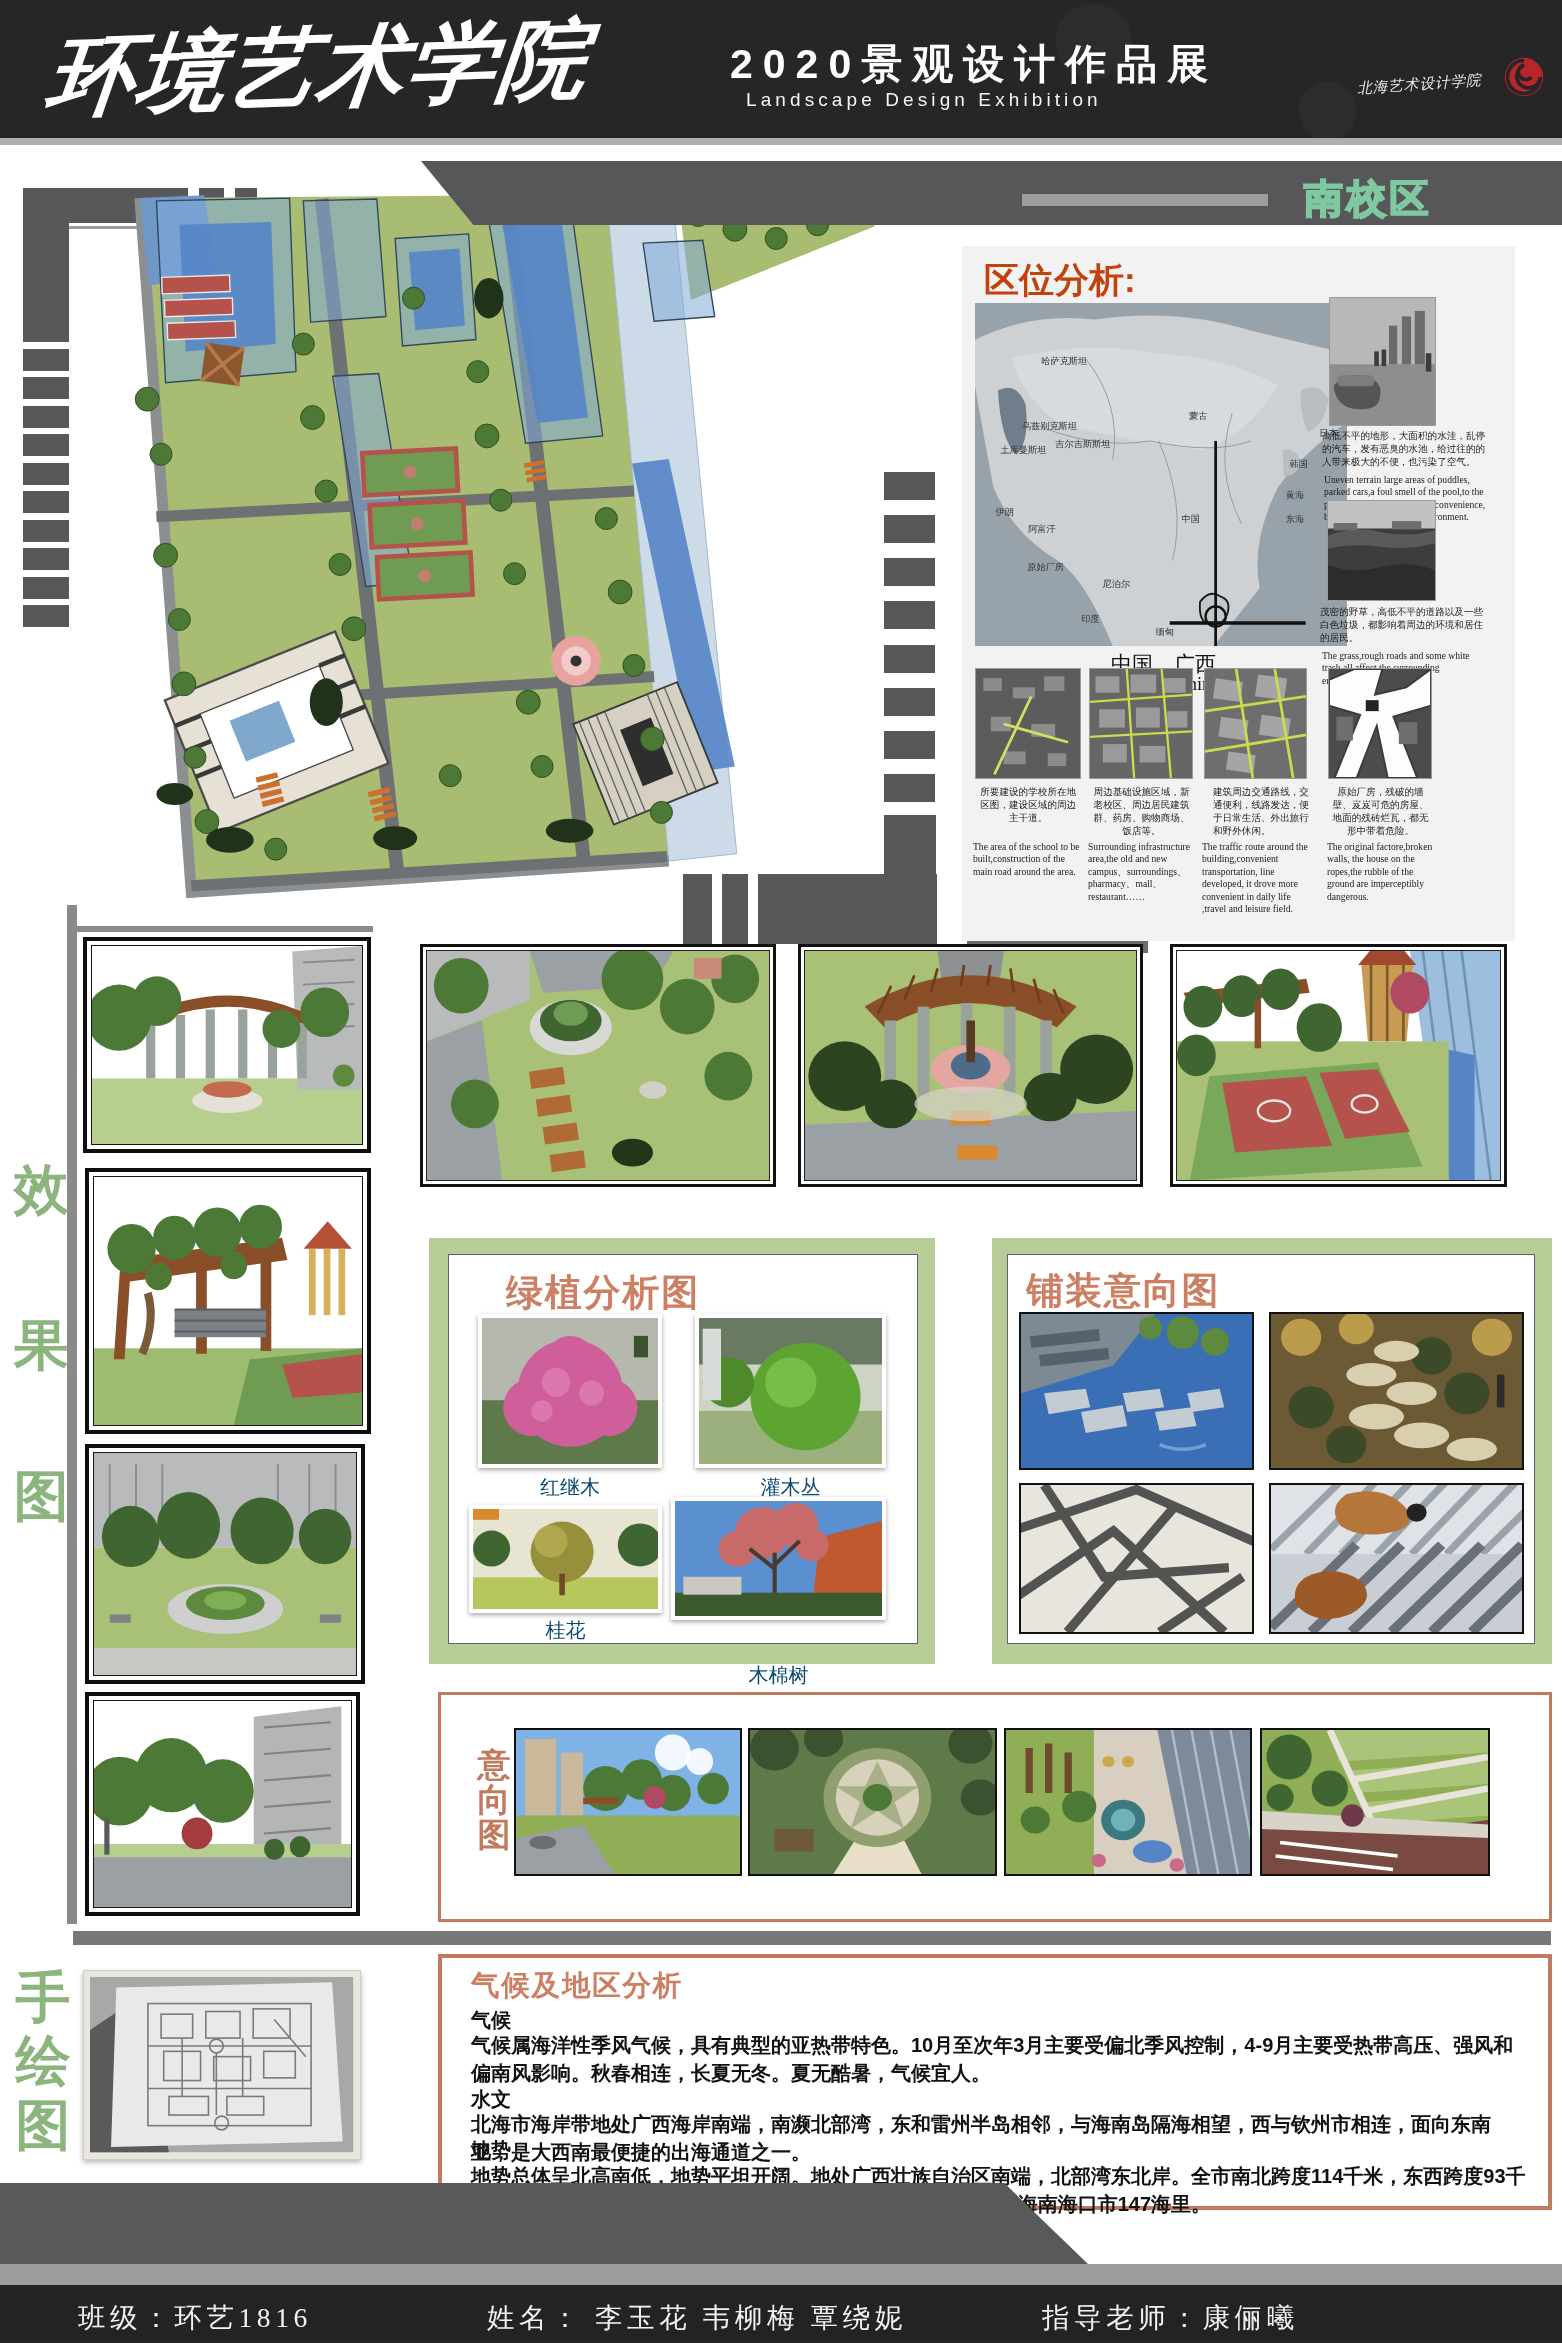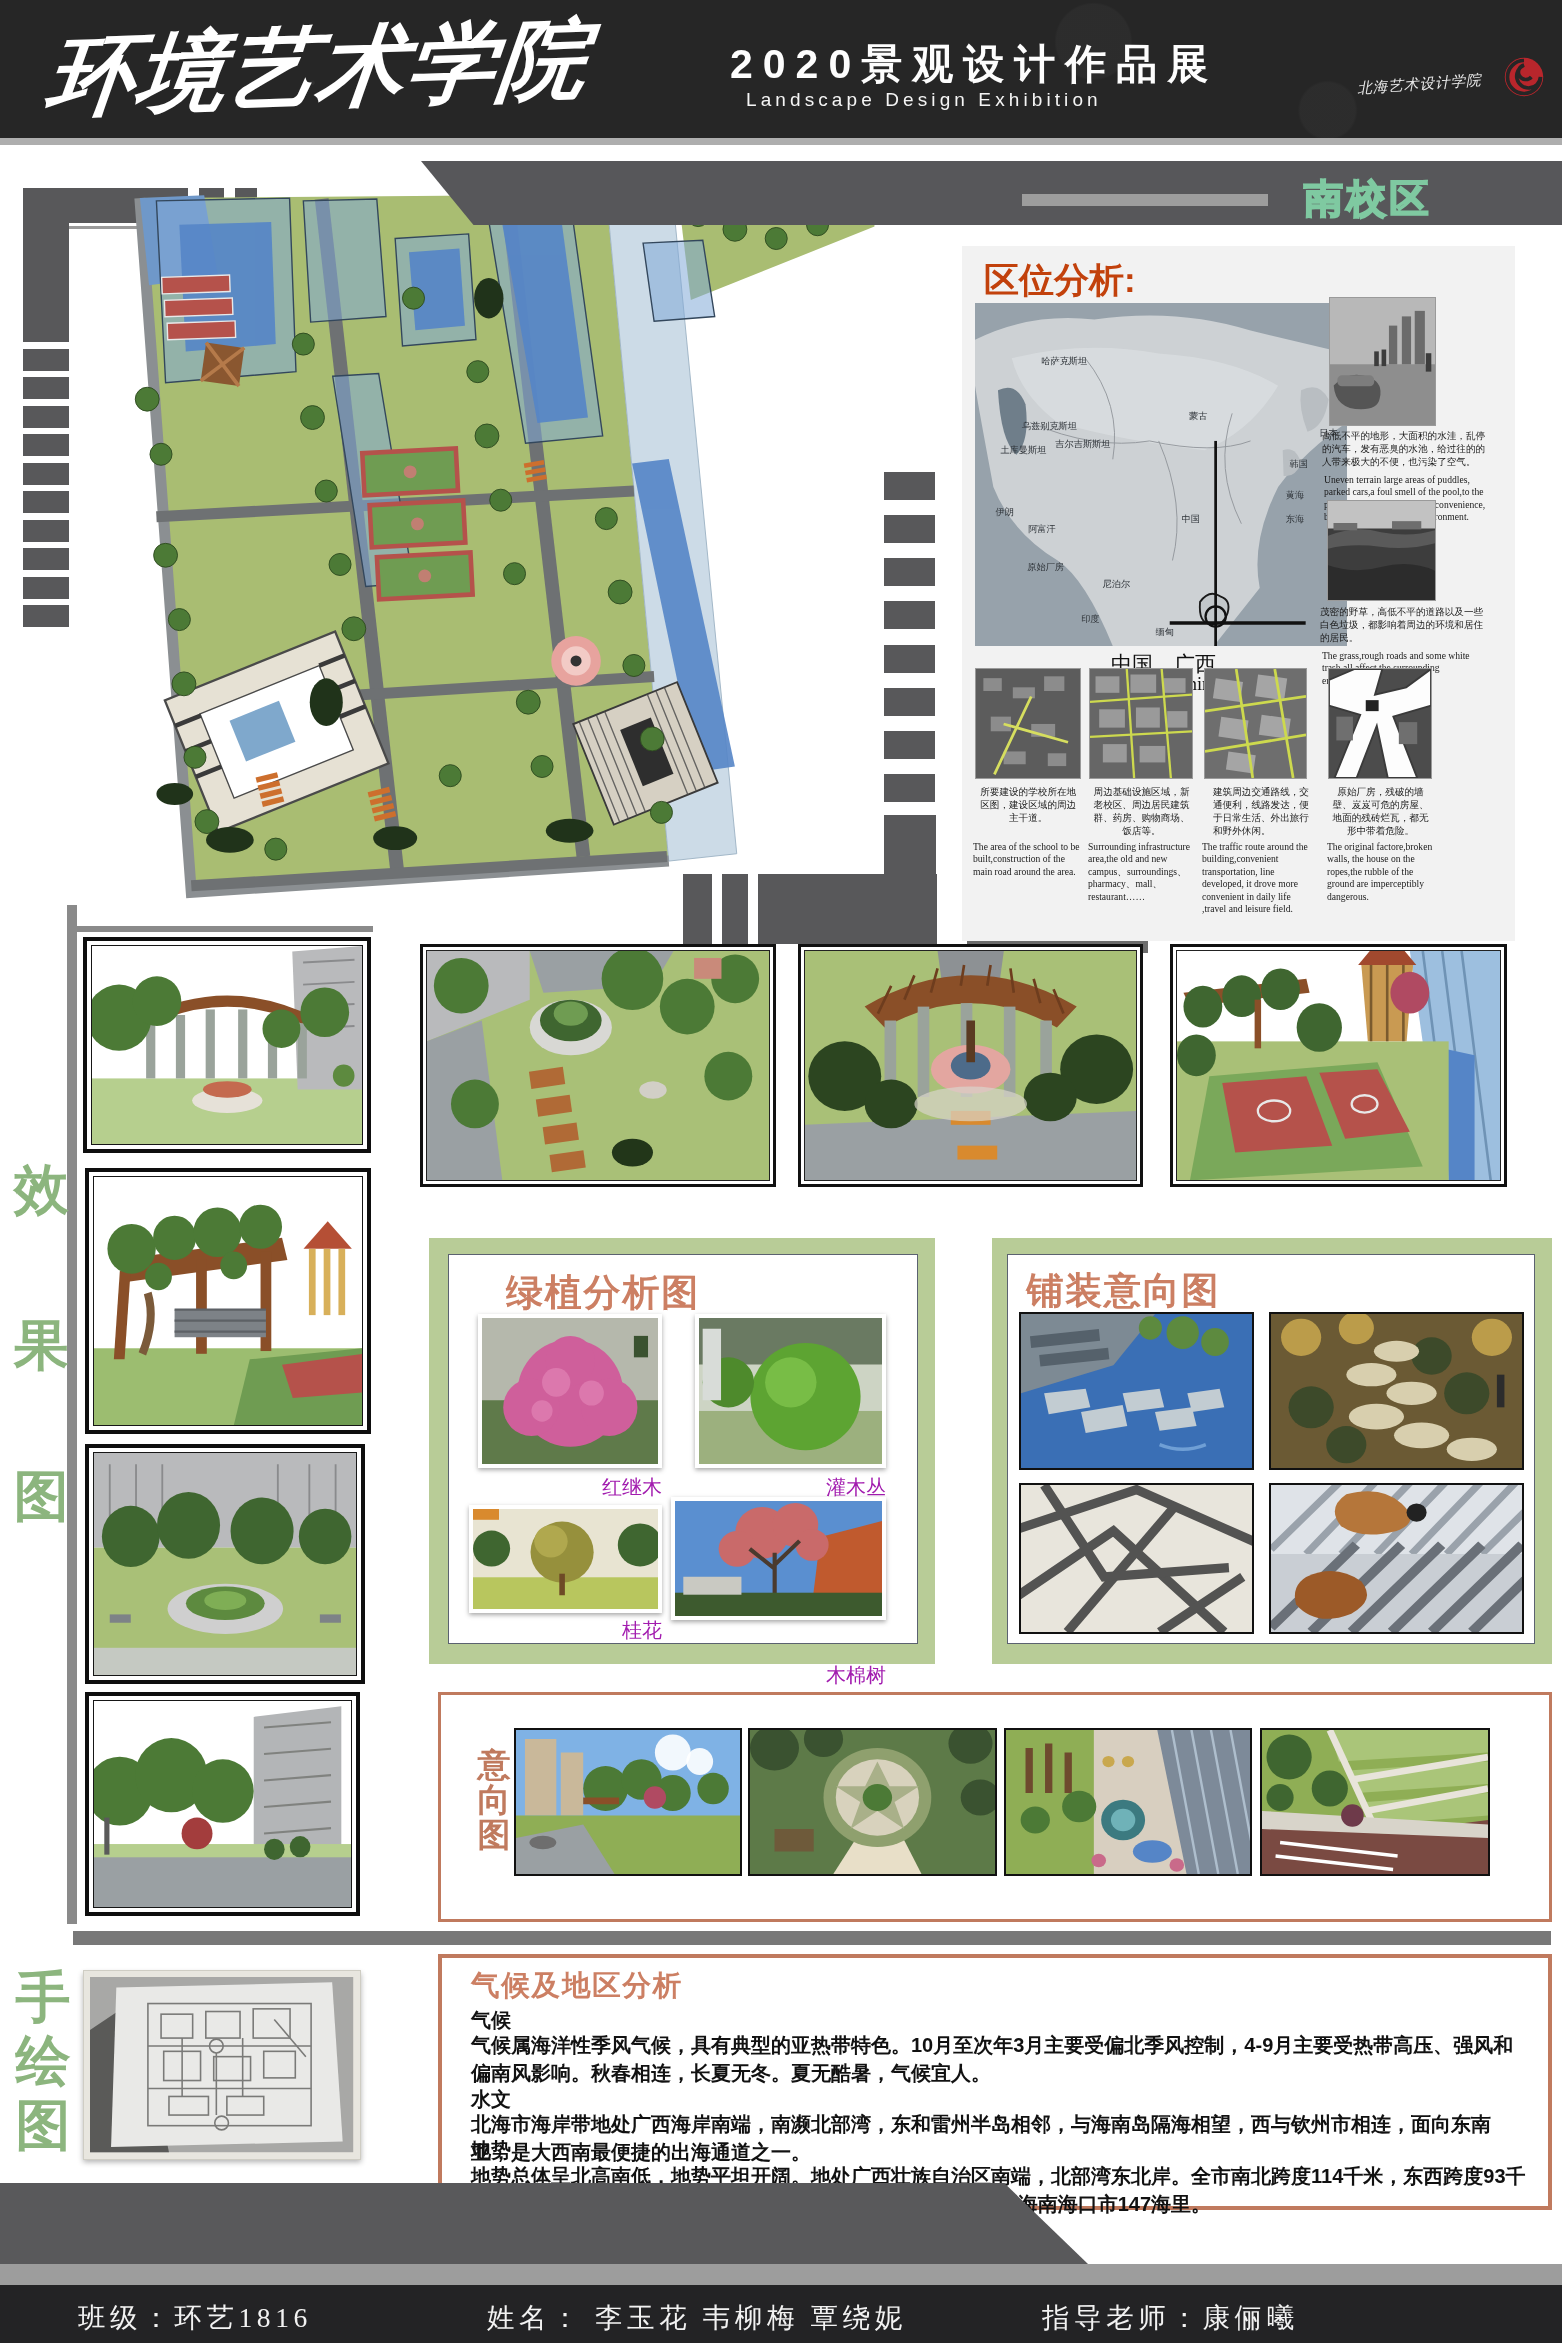--- a/index.html
+++ b/index.html
@@ -56,21 +56,21 @@
   .rframe > .inner{width:100%;height:100%;border:0.9px solid #222;box-sizing:border-box;overflow:hidden;}
   svg.fill{width:100%;height:100%;display:block;}
 
   
   .vlabel{position:absolute;width:64px;text-align:center;font-size:55px;font-weight:700;color:#8cb57e;line-height:1;}
 
   
   .green-frame{position:absolute;background:#b8cc97;}
   .white-panel{position:absolute;background:#fff;border:1.8px solid #5b6270;box-sizing:border-box;}
   .sec-title{position:absolute;font-size:37px;font-weight:700;color:#cc7f63;letter-spacing:1.8px;white-space:nowrap;}
-  .plant-cap{position:absolute;font-size:20px;color:#a21caf;text-align:right;}
+  .plant-cap{position:absolute;font-size:20px;color:#0c4a6e;text-align:center;}
   .photo-card{position:absolute;background:#fff;box-shadow:0 1.8px 4.6px rgba(0,0,0,.35);padding:3.7px;box-sizing:border-box;}
   .photo-black{position:absolute;border:2.8px solid #111;box-sizing:border-box;overflow:hidden;}
 
   .intent-panel{left:438px;top:1692px;width:1114px;height:230px;background:#fff;border:3.7px solid #c07a5e;box-sizing:border-box;}
   .intent-char{position:absolute;left:33px;width:40px;text-align:center;font-size:33px;font-weight:700;color:#c07a5e;line-height:1;}
 
   .climate-panel{left:438px;top:1954px;width:1114px;height:256px;background:#fff;border:4.6px solid #c07a5e;box-sizing:border-box;}
   .climate-title{position:absolute;left:29px;top:9.2px;font-size:28.5px;font-weight:700;color:#cc7f63;letter-spacing:1.8px;}
   .climate-body{position:absolute;left:29px;top:51px;width:1056px;font-size:20px;line-height:1.42;
     font-weight:600;color:#111;white-space:pre-line;}

